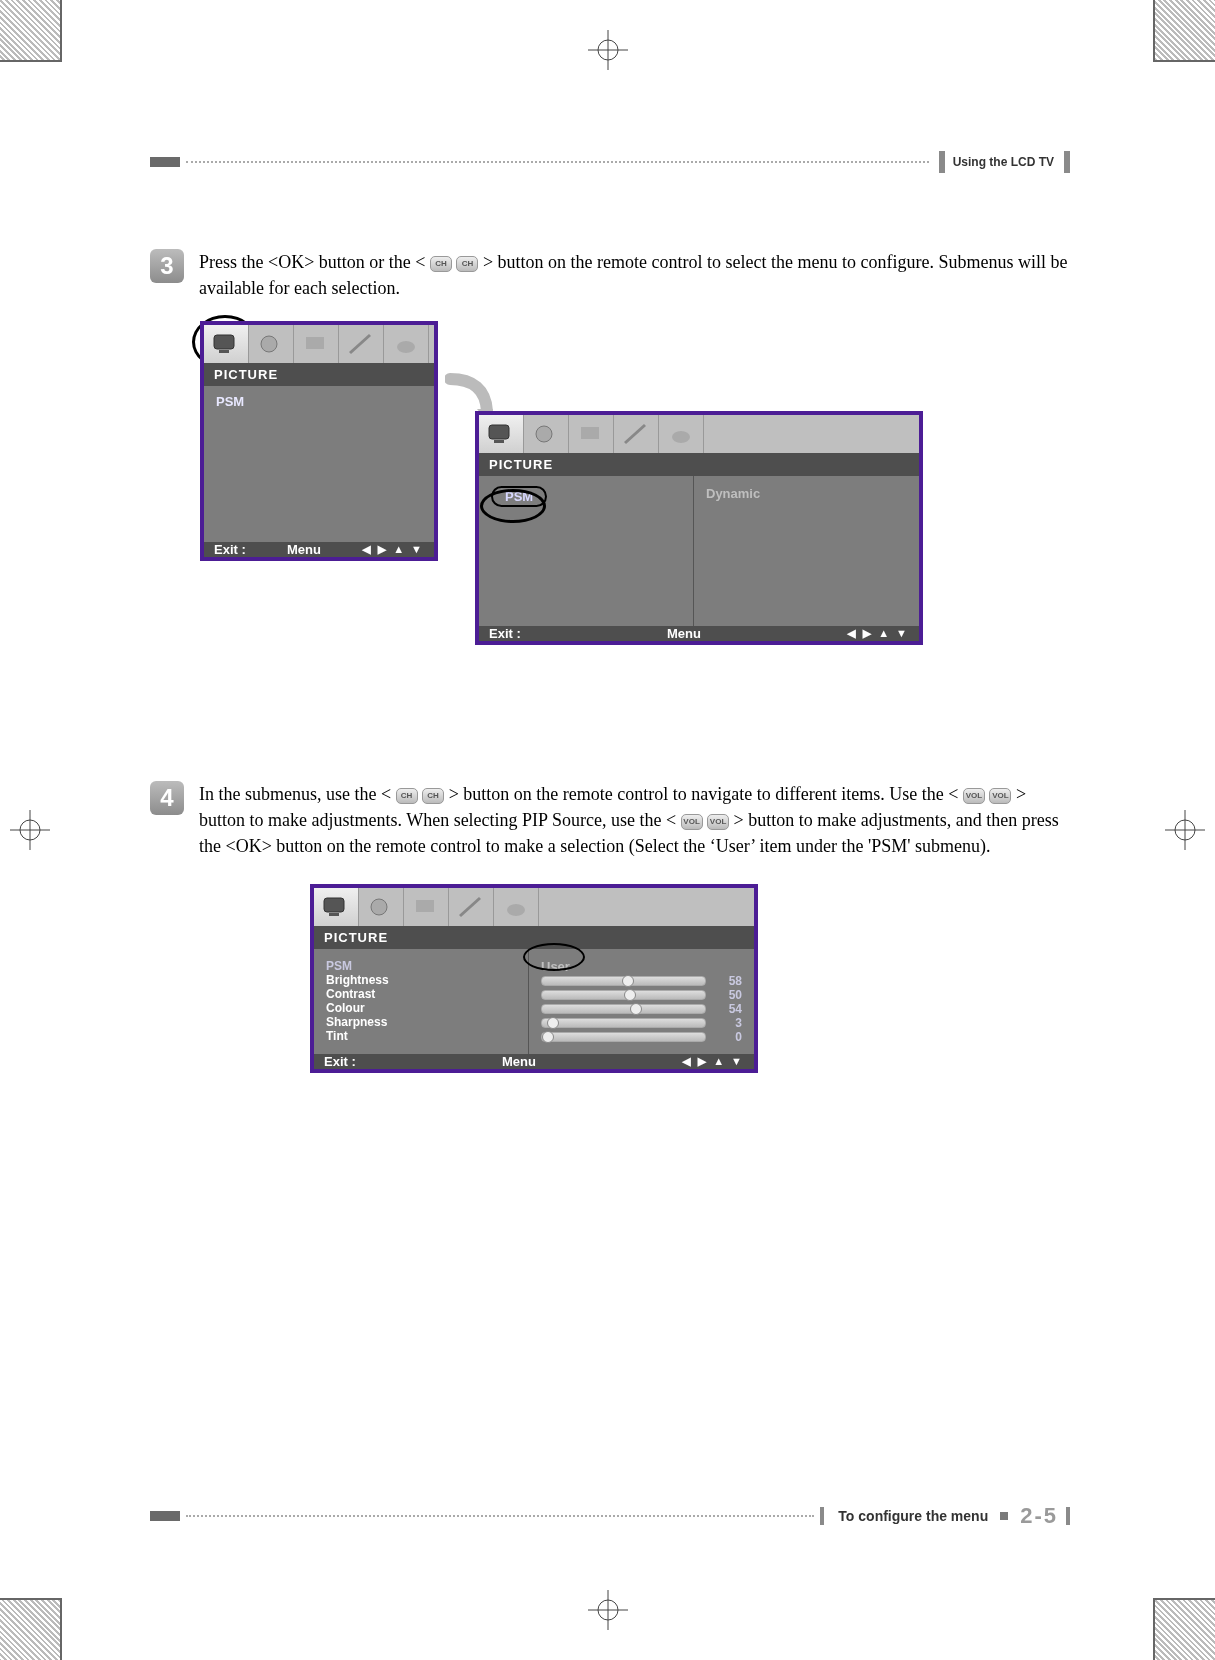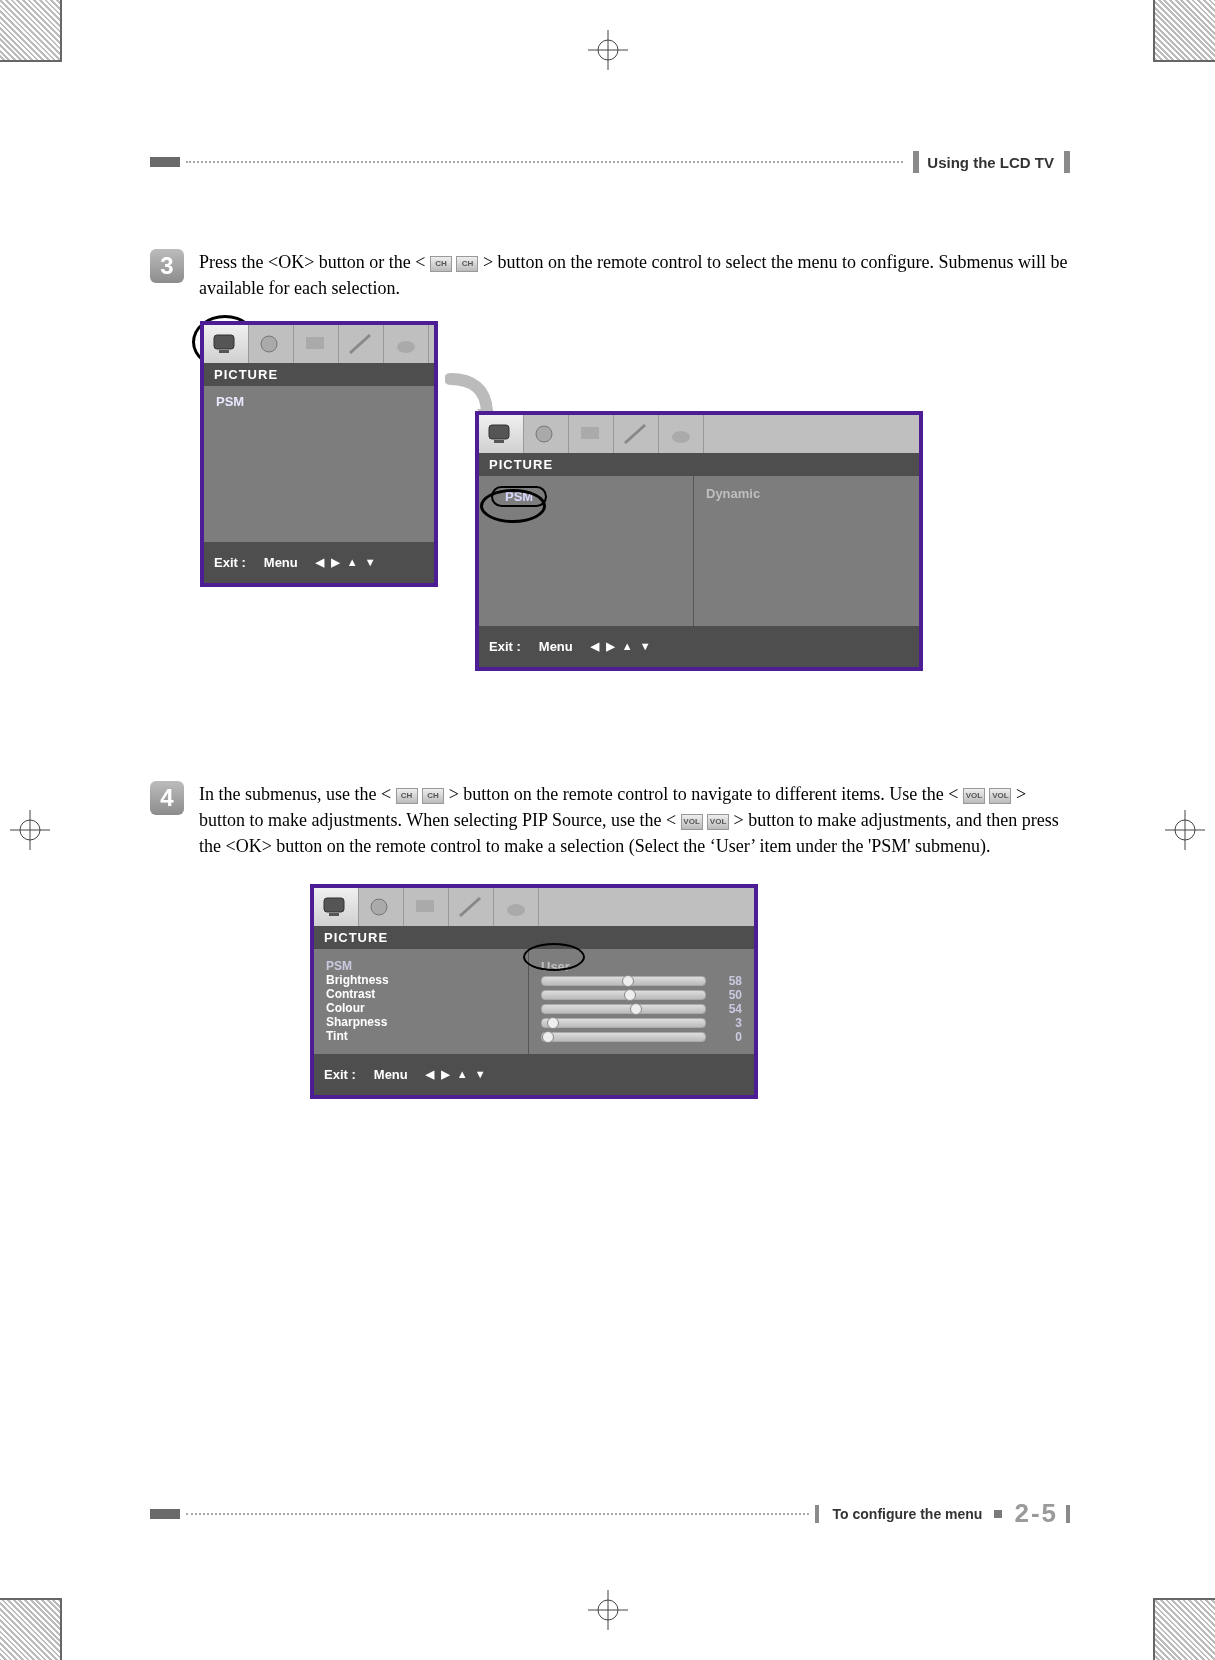--- a/index.html
+++ b/index.html
@@ -4,56 +4,56 @@
 <style>
   body { margin:0; font-family:"Times New Roman",serif; font-size:18px; color:#000; background:#fff; }
   .page { width:1215px; height:1660px; position:relative; }
   .corner-hash { position:absolute; width:120px; height:120px; border:2px solid #666; background:repeating-linear-gradient(45deg,#bbb,#bbb 2px,#fff 2px,#fff 4px); }
   .crop-mark { position:absolute; width:40px; height:40px; }
   .side-mark { position:absolute; }
   .content { position:absolute; left:150px; top:155px; width:920px; }
   .hdr-row { display:flex; align-items:center; height:14px; }
   .hdr-bar { width:30px; height:10px; background:#6a6a6a; margin-right:6px; }
   .hdr-dots { flex:1; border-top:2px dotted #aaa; }
-  .hdr-label { font-family:Arial,sans-serif; font-weight:bold; font-size:15px; color:#333; margin-left:8px; }
+  .hdr-label { font-family:Arial,sans-serif; font-weight:bold; font-size:12px; color:#333; margin-left:8px; }
   .hdr-pipe { width:6px; height:22px; background:#8a8a8a; margin-left:10px; }
   .step-block { display:flex; gap:15px; margin-top:80px; }
   .step-num { width:34px; height:34px; border-radius:6px; background:linear-gradient(#bcbcbc,#8c8c8c); color:#fff; font:bold 24px Arial; display:flex; align-items:center; justify-content:center; flex:none; }
   .step-text { line-height:1.45; }
-  .rbtn { display:inline-block; vertical-align:middle; width:20px; height:14px; border-radius:0; background:linear-gradient(#eee,#bbb); border:1px solid #999; font:bold 8px Arial; color:#555; text-align:center; line-height:14px; }
+  .rbtn { display:inline-block; vertical-align:middle; width:20px; height:14px; border-radius:5px; background:linear-gradient(#eee,#bbb); border:1px solid #999; font:bold 8px Arial; color:#555; text-align:center; line-height:14px; }
   
   .osd { border:4px solid #4c1d95; background:#7d7d7d; color:#fff; font-family:Arial,sans-serif; font-size:13px; }
   .osd-tabs { display:flex; background:#bfbfbf; }
   .osd-tab { width:44px; height:38px; border-right:1px solid #999; display:flex; align-items:center; justify-content:center; }
   .osd-tab.active { background:linear-gradient(#f0f0f0,#d0d0d0); }
   .osd-tab svg { width:30px; height:26px; }
   .osd-title { background:#4e4e4e; padding:4px 10px; font-weight:bold; letter-spacing:1px; }
   .osd-body { padding:8px 12px; min-height:140px; }
-  .osd-footer { background:#4e4e4e; padding:13px 10px; font-weight:bold; display:flex; align-items:center; gap:18px; }
+  .osd-footer { background:#4e4e4e; padding:0 10px; font-weight:bold; display:flex; align-items:center; gap:18px;justify-content:space-between; }
   .osd-footer .arrows { letter-spacing:2px; font-size:11px; }
   .psm-item { font-weight:bold; color:#dcdcff; margin-bottom:6px; }
   .psm-item.sel { color:#e8e8ff; }
   .pill { display:inline-block; border:2px solid #fff; border-radius:12px; padding:1px 12px; font-weight:bold; }
   .shot-area { position:relative; height:420px; margin-top:20px; margin-left:50px; }
   .osd1 { position:absolute; width:230px; top:0; left:0; }
   .osd2 { position:absolute; width:440px; top:90px; left:275px; }
   .circle-mark { position:absolute; width:60px; height:48px; border:3px solid #000; border-radius:50% 50%; }
   .arrow-swoosh { position:absolute; width:50px; height:50px; }
   .osd3 { width:440px; margin:25px 0 0 160px; }
   .settings-row { display:flex; align-items:center; gap:0; font-weight:bold; font-size:12px; }
   .settings-row .lab { width:170px; color:#fff; }
   .settings-row .lab.sel { color:#c9c9e0; }
   .slider { flex:1; display:flex; align-items:center; gap:8px; }
   .slider-track { flex:1; height:8px; border-radius:4px; background:linear-gradient(#ddd,#bbb); border:1px solid #aaa; position:relative; }
   .slider-thumb { position:absolute; top:-2px; width:10px; height:10px; border-radius:50%; background:#eee; border:1px solid #888; }
   .slider-val { width:28px; text-align:right; color:#c9c9e0; font-size:12px; }
   .ftr-row { position:absolute; bottom:131px; left:150px; width:920px; display:flex; align-items:center; }
   .ftr-label { font-family:Arial,sans-serif; font-weight:bold; font-size:14px; color:#333; margin-right:6px; margin-left:8px; }
   .ftr-sq { width:8px; height:8px; background:#7a7a7a; margin:0 6px; }
-  .ftr-num { font-family:Arial,sans-serif; font-weight:bold; font-size:26px; color:#9a9a9a; margin-left:6px; letter-spacing:2px; }
+  .ftr-num { font-family:Arial,sans-serif; font-weight:bold; font-size:22px; color:#9a9a9a; margin-left:6px; letter-spacing:2px; }
   .split-body { display:flex; }
   .split-body .left { width:190px; padding:10px 12px; }
   .split-body .right { flex:1; background:#7d7d7d; border-left:1px solid #555; padding:10px 12px; }
 </style>
 </head>
 <body>
 <div class="page">
 
 <div class="corner-hash" style="left:-62px; top:-62px;"></div>
 <div class="corner-hash" style="right:-62px; top:-62px;"></div>

